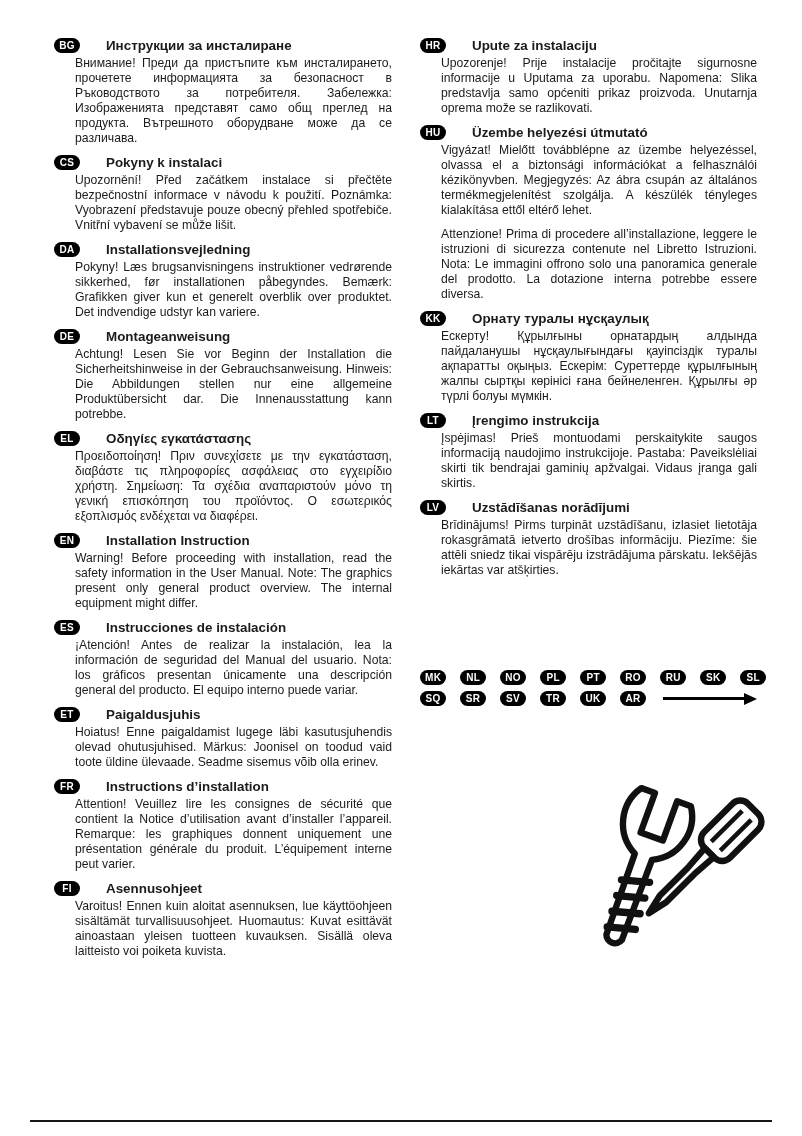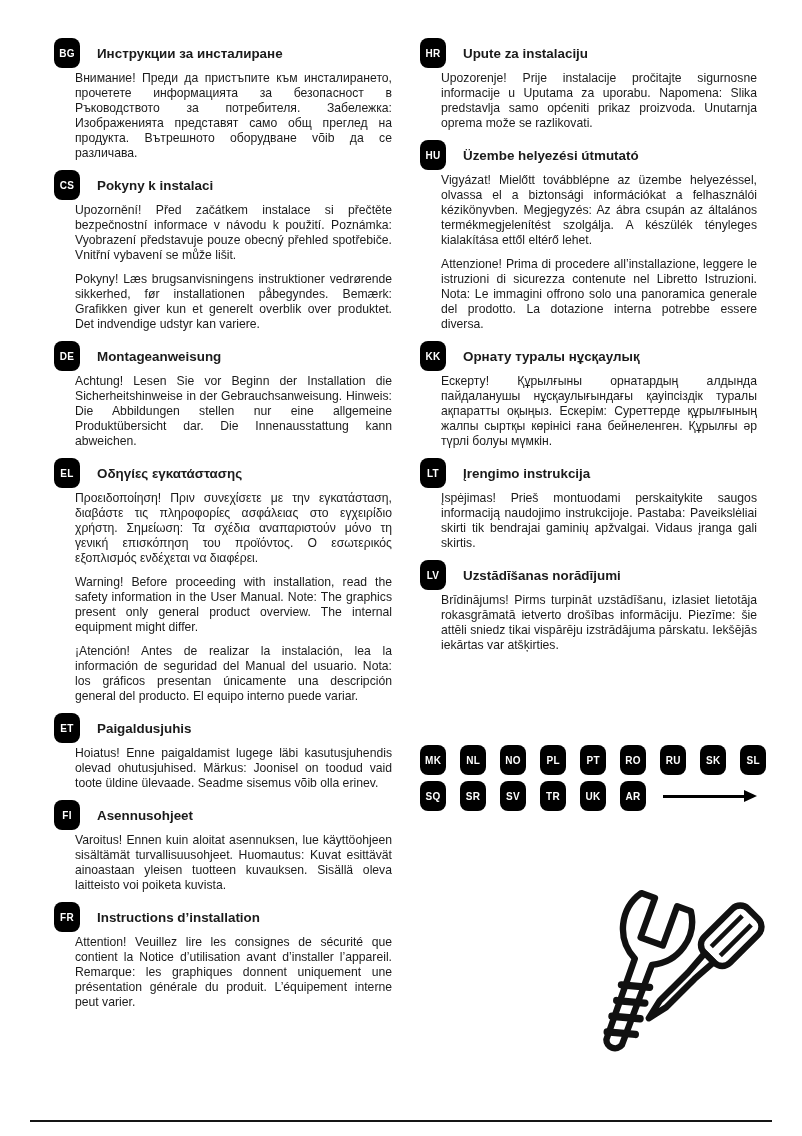--- a/index.html
+++ b/index.html
@@ -12,25 +12,25 @@
   }
   .page { position:absolute; inset:0; padding:38px 45px 0 54px; display:flex; gap:28px; }
   .col { width:338px; }
   .col.right { width:337px; }
 
   .lang-section { margin-bottom:9px; }
   .heading { display:flex; align-items:center; margin-bottom:3px; }
   .badge {
     flex:0 0 auto;
     display:inline-flex; align-items:center; justify-content:center;
-    height:30px; min-width:26px; padding:0 5px;
+    height:15px; min-width:26px; padding:0 5px;
     background:#000; color:#fff; border-radius:8px;
     font-size:10px; font-weight:700; letter-spacing:0.3px;
   }
-  .title { margin-left:7px; font-size:13.4px; font-weight:700; white-space:nowrap;padding-left:10px; }
+  .title { margin-left:16px; font-size:13.4px; font-weight:700; white-space:nowrap;padding-left:10px; }
   .body {
     margin-left:21px;
     font-size:12.2px; line-height:1.23;
     text-align:justify;
   }
   .body strong { font-weight:400; }
 
   .more-langs { margin-top:92px; }
   .badge-row { display:flex; align-items:center; gap:14px; margin-bottom:6px; }
   .arrow { flex:1; display:flex; align-items:center; margin-left:3px; }
@@ -52,81 +52,93 @@
 
 <div class="page">
 
   <div class="col left">
 
     <section class="lang-section">
       <div class="heading">
         <span class="badge">BG</span>
         <span class="title">Инструкции за инсталиране</span>
       </div>
-      <p class="body"><strong>Внимание!</strong> <span>Преди да пристъпите към инсталирането, прочетете информацията за безопасност в Ръководството за потребителя.</span> <strong>Забележка:</strong> <span>Изображенията представят само общ преглед на продукта. Вътрешното оборудване võib да се различава.</span></p>
+      <p class="body"><strong>Внимание!</strong> <span>Преди да пристъпите към инсталирането, прочетете информацията за безопасност в Ръководството за потребителя.</span> <strong>Забележка:</strong> <span>Изображенията представят само общ преглед на продукта. Вътрешното оборудване може да се различава.</span></p>
     </section>
 
     <section class="lang-section">
       <div class="heading">
         <span class="badge">CS</span>
         <span class="title">Pokyny k instalaci</span>
       </div>
       <p class="body"><strong>Upozornění!</strong> <span>Před začátkem instalace si přečtěte bezpečnostní informace v návodu k použití.</span> <strong>Poznámka:</strong> <span>Vyobrazení představuje pouze obecný přehled spotřebiče. Vnitřní vybavení se může lišit.</span></p>
     </section>
 
     <section class="lang-section">
+      <div class="heading">
+        <span class="badge">DA</span>
+        <span class="title">Installationsvejledning</span>
+      </div>
       <p class="body"><strong>Pokyny!</strong> <span>Læs brugsanvisningens instruktioner vedrørende sikkerhed, før installationen påbegyndes.</span> <strong>Bemærk:</strong> <span>Grafikken giver kun et generelt overblik over produktet. Det indvendige udstyr kan variere.</span></p>
     </section>
 
     <section class="lang-section">
       <div class="heading">
         <span class="badge">DE</span>
         <span class="title">Montageanweisung</span>
       </div>
-      <p class="body"><strong>Achtung!</strong> <span>Lesen Sie vor Beginn der Installation die Sicherheitshinweise in der Gebrauchsanweisung.</span> <strong>Hinweis:</strong> <span>Die Abbildungen stellen nur eine allgemeine Produktübersicht dar. Die Innenausstattung kann abweichen.</span></p>
+      <p class="body"><strong>Achtung!</strong> <span>Lesen Sie vor Beginn der Installation die Sicherheitshinweise in der Gebrauchsanweisung.</span> <strong>Hinweis:</strong> <span>Die Abbildungen stellen nur eine allgemeine Produktübersicht dar. Die Innenausstattung kann potrebbe.</span></p>
     </section>
 
     <section class="lang-section">
       <div class="heading">
         <span class="badge">EL</span>
         <span class="title">Οδηγίες εγκατάστασης</span>
       </div>
       <p class="body"><strong>Προειδοποίηση!</strong> <span>Πριν συνεχίσετε με την εγκατάσταση, διαβάστε τις πληροφορίες ασφάλειας στο εγχειρίδιο χρήστη.</span> <strong>Σημείωση:</strong> <span>Τα σχέδια αναπαριστούν μόνο τη γενική επισκόπηση του προϊόντος. Ο εσωτερικός εξοπλισμός ενδέχεται να διαφέρει.</span></p>
     </section>
 
     <section class="lang-section">
+      <div class="heading">
+        <span class="badge">EN</span>
+        <span class="title">Installation Instruction</span>
+      </div>
       <p class="body"><strong>Warning!</strong> <span>Before proceeding with installation, read the safety information in the User Manual.</span> <strong>Note:</strong> <span>The graphics present only general product overview. The internal equipment might differ.</span></p>
     </section>
 
     <section class="lang-section">
+      <div class="heading">
+        <span class="badge">ES</span>
+        <span class="title">Instrucciones de instalación</span>
+      </div>
       <p class="body"><strong>¡Atención!</strong> <span>Antes de realizar la instalación, lea la información de seguridad del Manual del usuario.</span> <strong>Nota:</strong> <span>los gráficos presentan únicamente una descripción general del producto. El equipo interno puede variar.</span></p>
     </section>
 
     <section class="lang-section">
       <div class="heading">
         <span class="badge">ET</span>
         <span class="title">Paigaldusjuhis</span>
       </div>
       <p class="body"><strong>Hoiatus!</strong> <span>Enne paigaldamist lugege läbi kasutusjuhendis olevad ohutusjuhised.</span> <strong>Märkus:</strong> <span>Joonisel on toodud vaid toote üldine ülevaade. Seadme sisemus võib olla erinev.</span></p>
     </section>
 
     <section class="lang-section">
       <div class="heading">
+        <span class="badge">FR</span>
+        <span class="title">Instructions d’installation</span>
+      </div>
+      <p class="body"><strong>Attention!</strong> <span>Veuillez lire les consignes de sécurité que contient la Notice d’utilisation avant d’installer l’appareil.</span> <strong>Remarque:</strong> <span>les graphiques donnent uniquement une présentation générale du produit. L’équipement interne peut varier.</span></p>
+    </section>
+
+    <section class="lang-section">
+      <div class="heading">
         <span class="badge">FI</span>
         <span class="title">Asennusohjeet</span>
       </div>
       <p class="body"><strong>Varoitus!</strong> <span>Ennen kuin aloitat asennuksen, lue käyttöohjeen sisältämät turvallisuusohjeet.</span> <strong>Huomautus:</strong> <span>Kuvat esittävät ainoastaan yleisen tuotteen kuvauksen. Sisällä oleva laitteisto voi poiketa kuvista.</span></p>
-    </section>
-
-    <section class="lang-section">
-      <div class="heading">
-        <span class="badge">FR</span>
-        <span class="title">Instructions d’installation</span>
-      </div>
-      <p class="body"><strong>Attention!</strong> <span>Veuillez lire les consignes de sécurité que contient la Notice d’utilisation avant d’installer l’appareil.</span> <strong>Remarque:</strong> <span>les graphiques donnent uniquement une présentation générale du produit. L’équipement interne peut varier.</span></p>
     </section>
 
   </div>
 
   <div class="col right">
 
     <section class="lang-section">
       <div class="heading">
         <span class="badge">HR</span>
         <span class="title">Upute za instalaciju</span>

